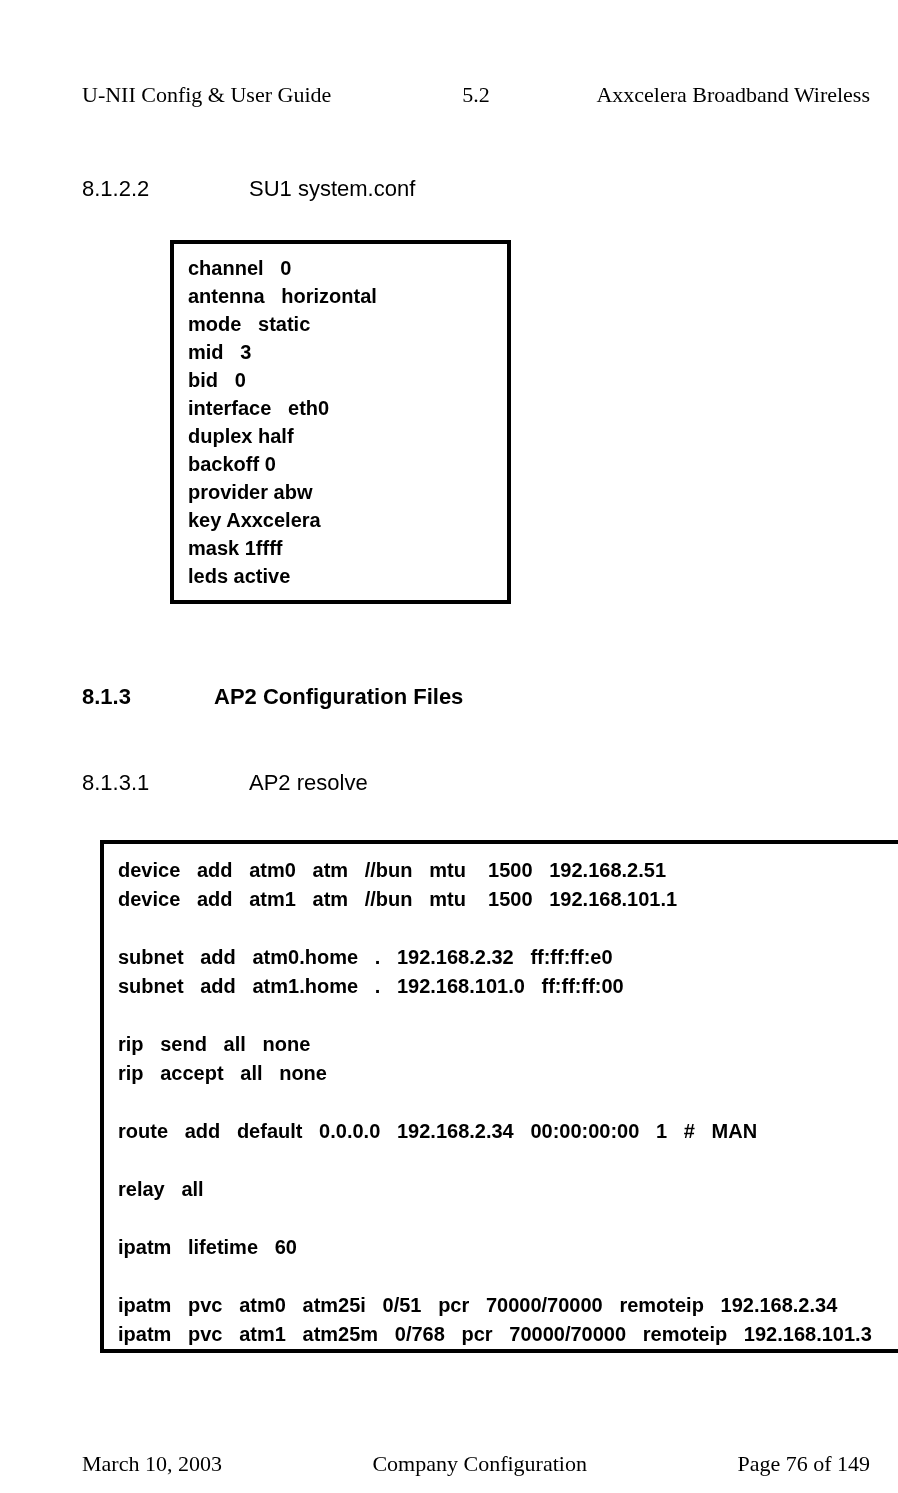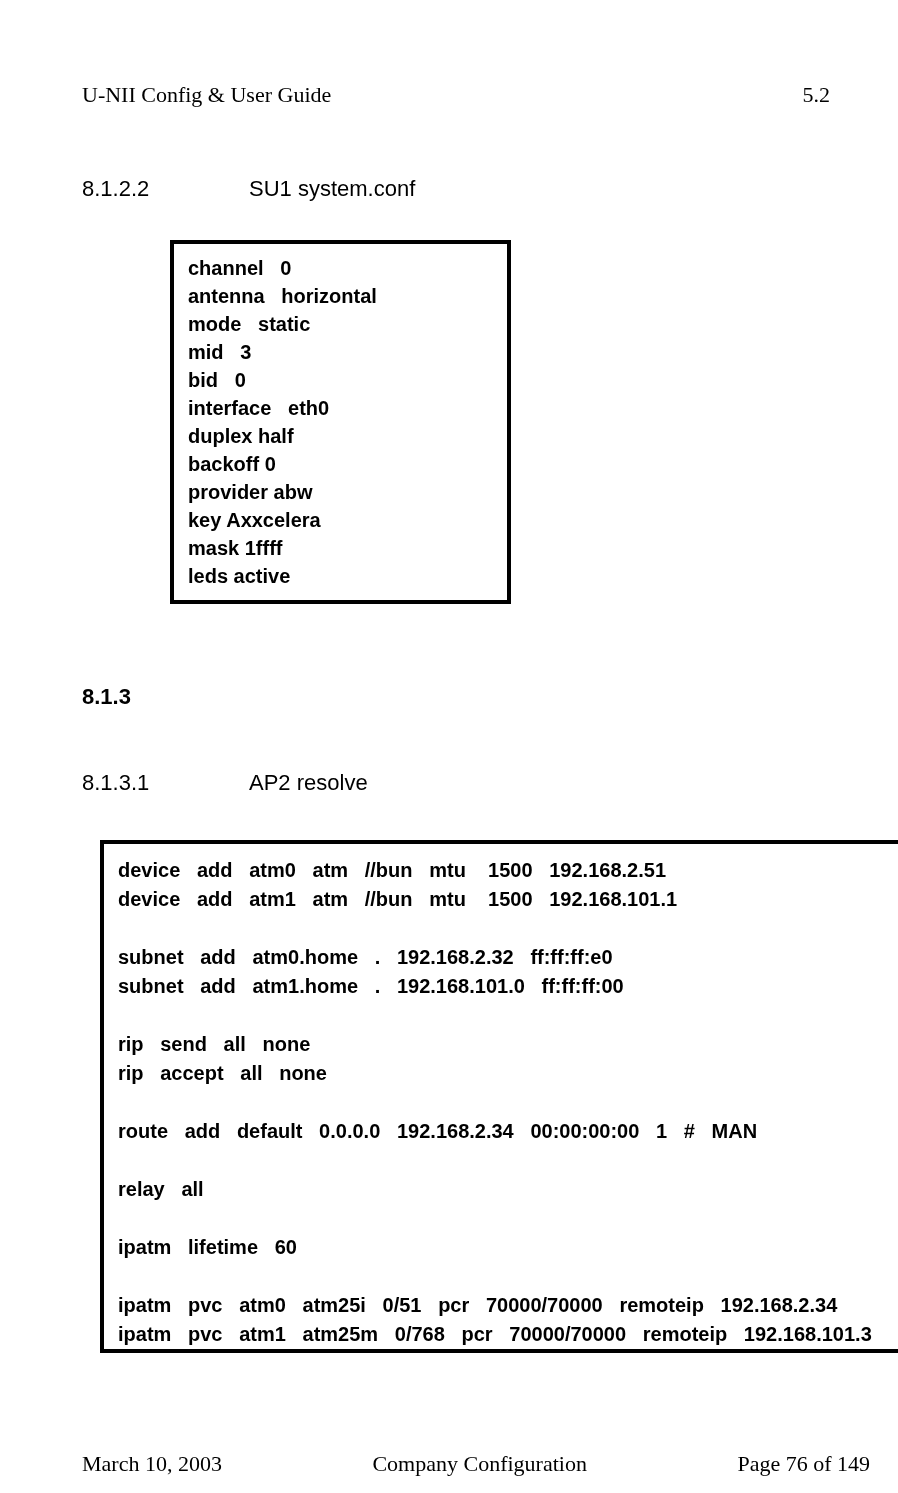--- a/index.html
+++ b/index.html
@@ -76,20 +76,21 @@
       justify-content: space-between;
       font-size: 22px;
     }
   </style>
 </head>
 <body>
 
 <div class="header-row">
   <div class="header-left">U-NII Config &amp; User Guide</div>
   <div class="header-center">5.2</div>
+  <div class="header-right">Axxcelera Broadband Wireless</div>
 </div>
 
 <div class="section-heading-1">
   <span class="num">8.1.2.2</span>
   <span>SU1 system.conf</span>
 </div>
 
 <div class="config-box-small">channel   0
 antenna   horizontal
 mode   static
@@ -98,20 +99,21 @@
 interface   eth0
 duplex half
 backoff 0
 provider abw
 key Axxcelera
 mask 1ffff
 leds active</div>
 
 <div class="section-heading-2">
   <span class="num">8.1.3</span>
+  <span>AP2 Configuration Files</span>
 </div>
 
 <div class="section-heading-1">
   <span class="num">8.1.3.1</span>
   <span>AP2 resolve</span>
 </div>
 
 <div class="config-box-large">device   add   atm0   atm   //bun   mtu    1500   192.168.2.51
 device   add   atm1   atm   //bun   mtu    1500   192.168.101.1
 

